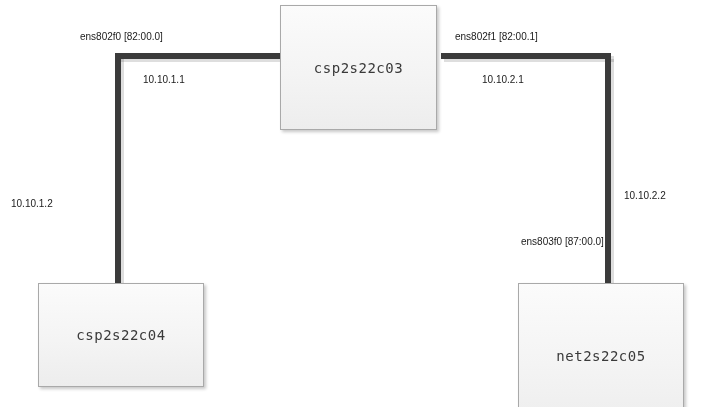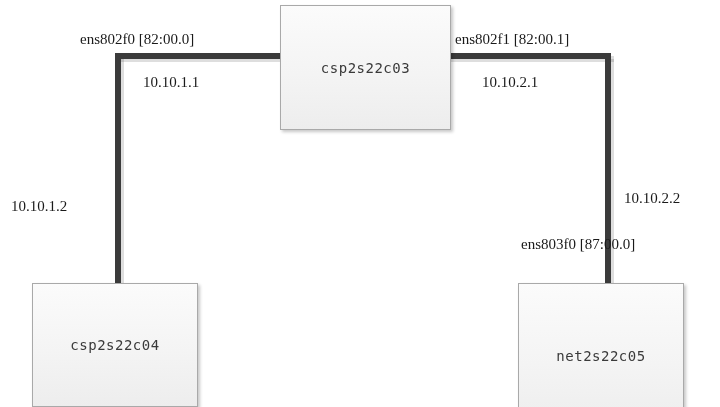--- a/index.html
+++ b/index.html
@@ -31,22 +31,22 @@
     justify-content: center;
   }
   .node-label {
     font-family: "DejaVu Sans Mono", monospace;
     font-size: 14px;
     letter-spacing: 0.5px;
     color: #3a3a3a;
     white-space: nowrap;
   }
 
-  #node-csp2s22c03 { left: 280px; top: 5px;   width: 171px; height: 125px; }
-  #node-csp2s22c04 { left: 32px;  top: 283px; width: 166px; height: 124px; }
+  #node-csp2s22c03 { left: 280px; top: 5px;   width: 157px; height: 125px; }
+  #node-csp2s22c04 { left: 38px;  top: 283px; width: 166px; height: 104px; }
   #node-net2s22c05 { left: 518px; top: 283px; width: 166px; height: 146px; }
 
   
   .link {
     position: absolute;
     background: #3b3b3b;
   }
   .link-shadow {
     position: absolute;
     background: rgba(0,0,0,0.13);
@@ -60,22 +60,22 @@
 
   
   #link-right-horizontal        { left: 441px; top: 53px; width: 170px; height: 6px; }
   #link-right-horizontal-shadow { left: 444px; top: 59px; width: 170px; height: 3px; }
   #link-right-vertical          { left: 605px; top: 53px; width: 6px;   height: 232px; }
   #link-right-vertical-shadow   { left: 611px; top: 56px; width: 3px;   height: 230px; }
 
   
   .annotation {
     position: absolute;
-    font-family: Liberation Serif, serif;
-    font-size: 15px;
+    font-family: Liberation Sans, sans-serif;
+    font-size: 10px;
     color: #1a1a1a;
     white-space: nowrap;
   }
 
   #label-iface-c03-left   { left: 80px;  top: 31px; }
   #label-ip-c03-left      { left: 143px; top: 74px; }
   #label-iface-c03-right  { left: 455px; top: 31px; }
   #label-ip-c03-right     { left: 482px; top: 74px; }
 
   #label-ip-c04           { left: 11px;  top: 198px; }

